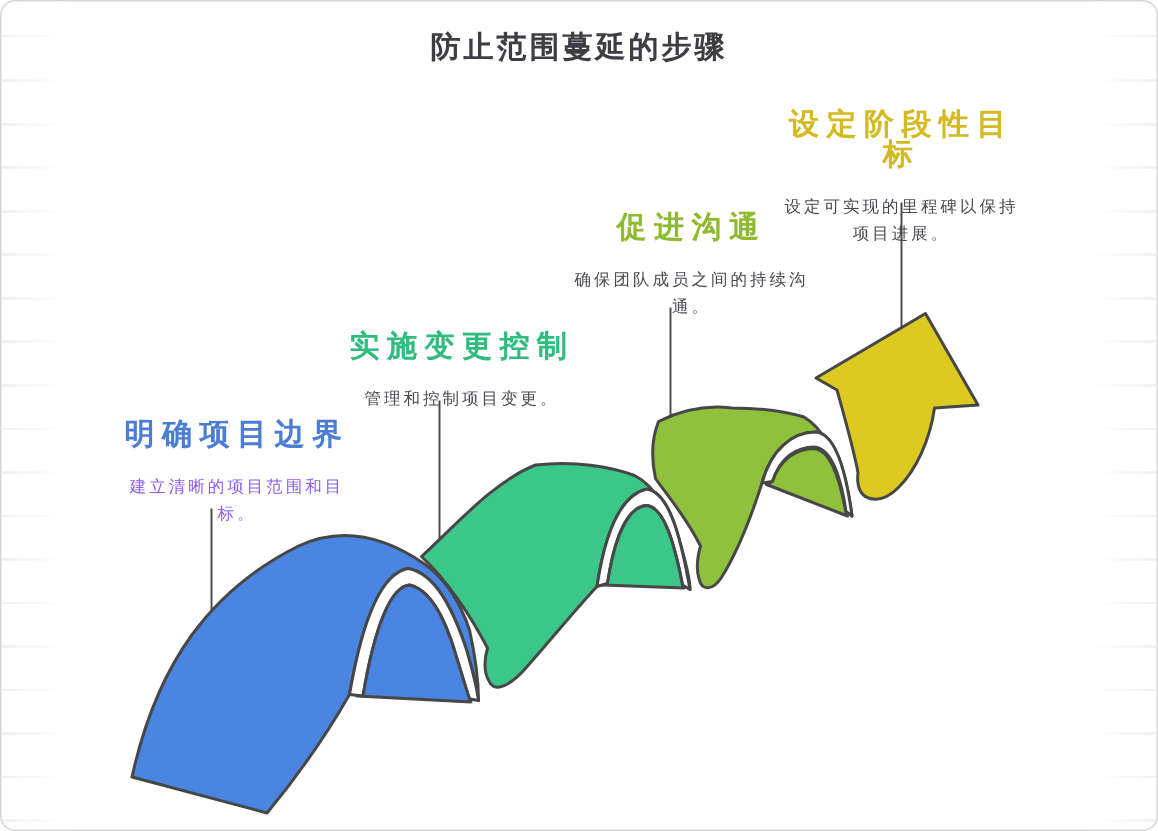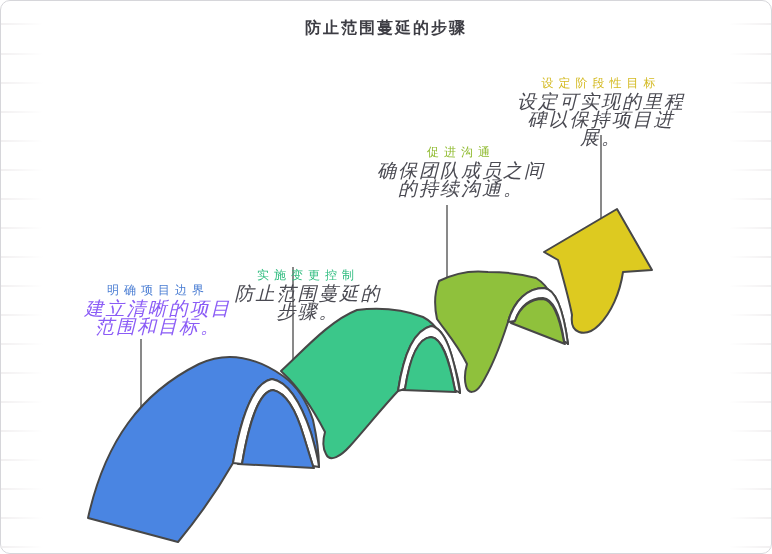--- a/index.html
+++ b/index.html
@@ -27,26 +27,26 @@
   .stripes.right{
     right:0;
     background-image:
       linear-gradient(to left, rgba(255,255,255,0) 0%, #ffffff 95%),
       repeating-linear-gradient(to bottom, rgba(0,0,0,0) 0px, rgba(0,0,0,0) 27px, #f2f0f1 27px, #f2f0f1 29px);
     background-position:0 0, 0 25px;
   }
   .title{
     position:absolute;left:0;right:0;top:17px;
     text-align:center;
-    font-size:16px;font-weight:700;letter-spacing:2px;
+    font-size:20px;font-weight:700;letter-spacing:2px;
   }
   .diagram-svg{position:absolute;left:0;top:0;}
   .step-block{position:absolute;text-align:center;}
-  .step-title{font-size:12px;font-weight:400;letter-spacing:5px;line-height:20px;}
-  .step-desc{margin-top:0;font-size:19px;letter-spacing:2px;line-height:18px;font-style:italic;}
+  .step-title{font-size:20px;font-weight:700;letter-spacing:5px;line-height:20px;}
+  .step-desc{margin-top:16px;font-size:11px;letter-spacing:2px;line-height:18px;}
   .b1{left:75px;top:279px;width:164px;}
   .b2{left:225px;top:220px;width:164px;}
   .b3{left:376px;top:141px;width:168px;}
   .b4{left:516px;top:72px;width:168px;}
 </style>
 </head>
 <body>
 
 <div class="card">
 
@@ -136,22 +136,22 @@
                L 313,467 L 237,463 Z" fill="#4a85e2"></path>
     </g>
   </svg>
 
   <div class="step-block b1">
     <div class="step-title" style="color: rgb(74, 125, 211);">明确项目边界</div>
     <div class="step-desc" style="color: #8b5cf6;">建立清晰的项目范围和目标。</div>
   </div>
 
   <div class="step-block b2">
-    <div class="step-title" style="color: rgb(47, 188, 127); margin-top: 44px;">实施变更控制</div>
-    <div class="step-desc" style="color: rgb(74, 74, 82);">防止范围蔓延的步骤。</div>
+    <div class="step-title" style="color: rgb(47, 188, 127);">实施变更控制</div>
+    <div class="step-desc" style="color: rgb(74, 74, 82);">管理和控制项目变更。</div>
   </div>
 
   <div class="step-block b3">
     <div class="step-title" style="color: rgb(143, 186, 46);">促进沟通</div>
     <div class="step-desc" style="color: rgb(74, 74, 82);">确保团队成员之间的持续沟通。</div>
   </div>
 
   <div class="step-block b4">
     <div class="step-title" style="color: rgb(212, 186, 34);">设定阶段性目标</div>
     <div class="step-desc" style="color: rgb(74, 74, 82);">设定可实现的里程碑以保持项目进展。</div>

